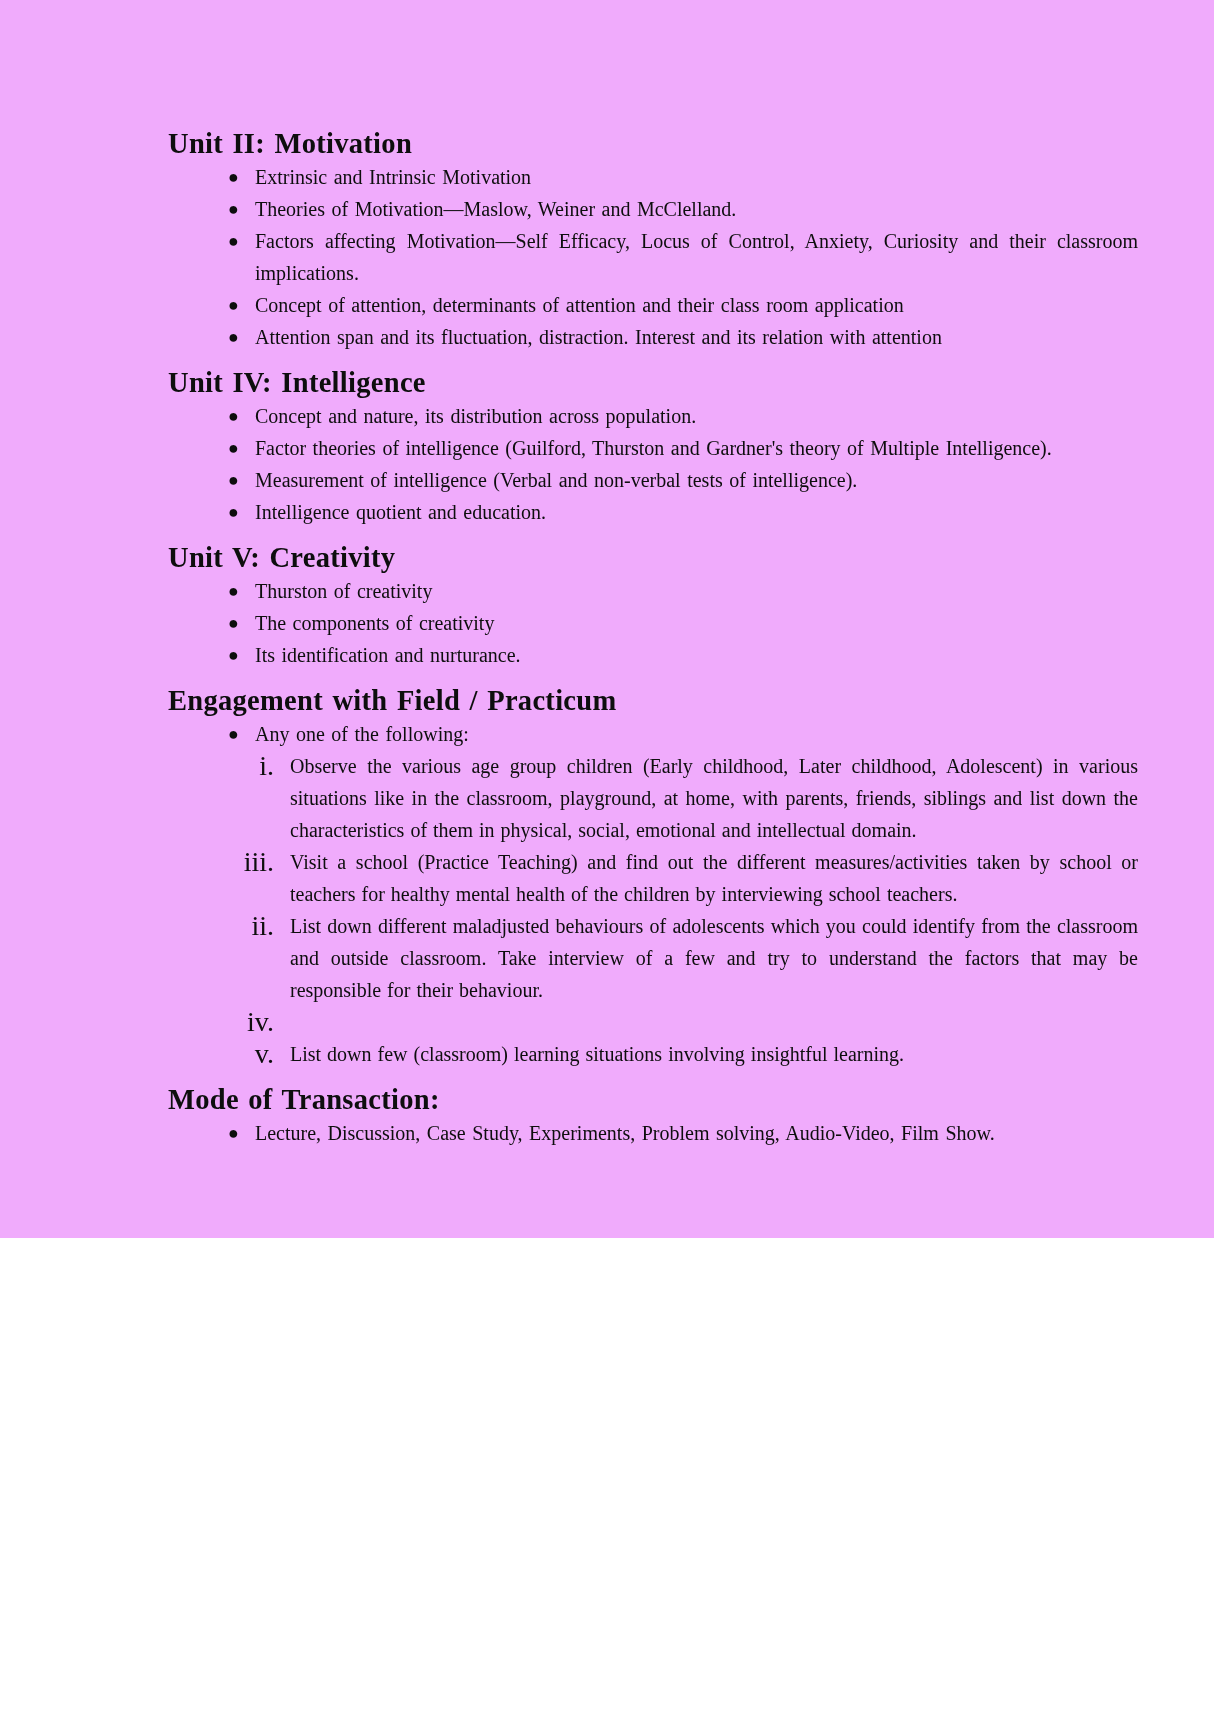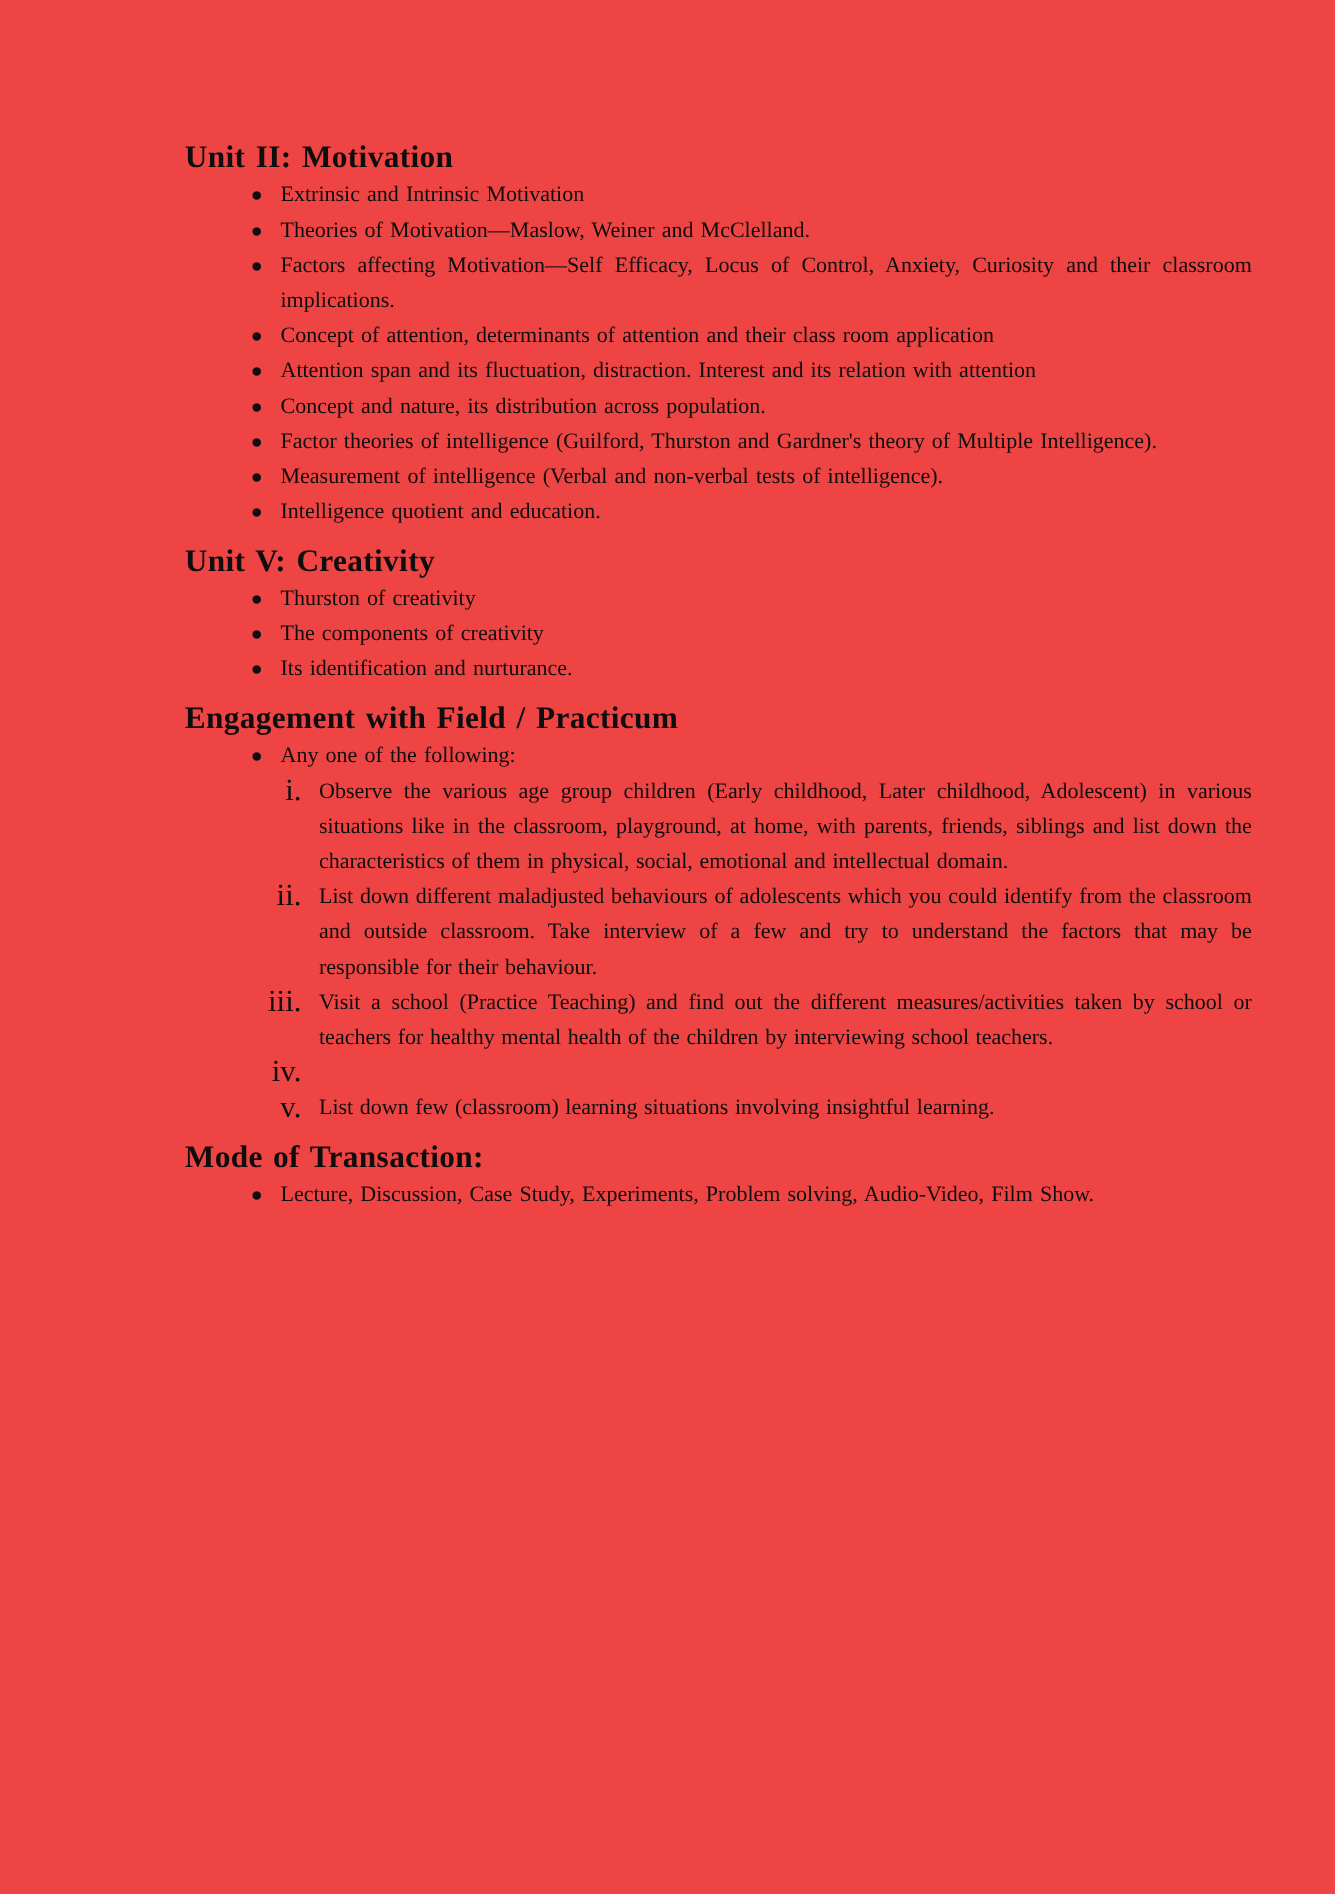--- a/index.html
+++ b/index.html
@@ -8,23 +8,23 @@
     height: 1722px;
     background: #ffffff;
   }
   body {
     font-family: "Liberation Serif", "DejaVu Serif", serif;
     color: #0e0e0e;
     overflow: hidden;
   }
   .page {
     width: 1214px;
-    height: 1722px;
+    height: 1238px;
     padding: 128px 76px 0 168px;
-    background: #ef4444;
+    background: #f0abfc;
   }
   .section-heading {
     font-size: 28.5px;
     font-weight: bold;
     line-height: 32px;
     margin-top: 14px;
     margin-bottom: 1px;
     letter-spacing: 0.3px;
     word-spacing: 2px;
   }
@@ -91,20 +91,21 @@
       <span class="bullet-glyph">●</span>
       <div class="bullet-text">Concept of attention, determinants of attention and their class room application</div>
     </div>
     <div class="bullet-item">
       <span class="bullet-glyph">●</span>
       <div class="bullet-text">Attention span and its fluctuation, distraction. Interest and its relation with attention</div>
     </div>
   </div>
 
   <div class="section">
+    <h2 class="section-heading">Unit IV: Intelligence</h2>
     <div class="bullet-item">
       <span class="bullet-glyph">●</span>
       <div class="bullet-text">Concept and nature, its distribution across population.</div>
     </div>
     <div class="bullet-item">
       <span class="bullet-glyph">●</span>
       <div class="bullet-text">Factor theories of intelligence (Guilford, Thurston and Gardner's theory of Multiple Intelligence).</div>
     </div>
     <div class="bullet-item">
       <span class="bullet-glyph">●</span>
@@ -136,26 +137,26 @@
     <h2 class="section-heading">Engagement with Field / Practicum</h2>
     <div class="bullet-item">
       <span class="bullet-glyph">●</span>
       <div class="bullet-text">Any one of the following:</div>
     </div>
     <div class="roman-item">
       <span class="roman-marker">i.</span>
       <div class="roman-text">Observe the various age group children (Early childhood, Later childhood, Adolescent) in various situations like in the classroom, playground, at home, with parents, friends, siblings and list down the characteristics of them in physical, social, emotional and intellectual domain.</div>
     </div>
     <div class="roman-item">
+      <span class="roman-marker">iii.</span>
+      <div class="roman-text">Visit a school (Practice Teaching) and find out the different measures/activities taken by school or teachers for healthy mental health of the children by interviewing school teachers.</div>
+    </div>
+    <div class="roman-item">
       <span class="roman-marker">ii.</span>
       <div class="roman-text">List down different maladjusted behaviours of adolescents which you could identify from the classroom and outside classroom. Take interview of a few and try to understand the factors that may be responsible for their behaviour.</div>
-    </div>
-    <div class="roman-item">
-      <span class="roman-marker">iii.</span>
-      <div class="roman-text">Visit a school (Practice Teaching) and find out the different measures/activities taken by school or teachers for healthy mental health of the children by interviewing school teachers.</div>
     </div>
     <div class="roman-item">
       <span class="roman-marker">iv.</span>
     </div>
     <div class="roman-item">
       <span class="roman-marker">v.</span>
       <div class="roman-text">List down few (classroom) learning situations involving insightful learning.</div>
     </div>
   </div>
 

